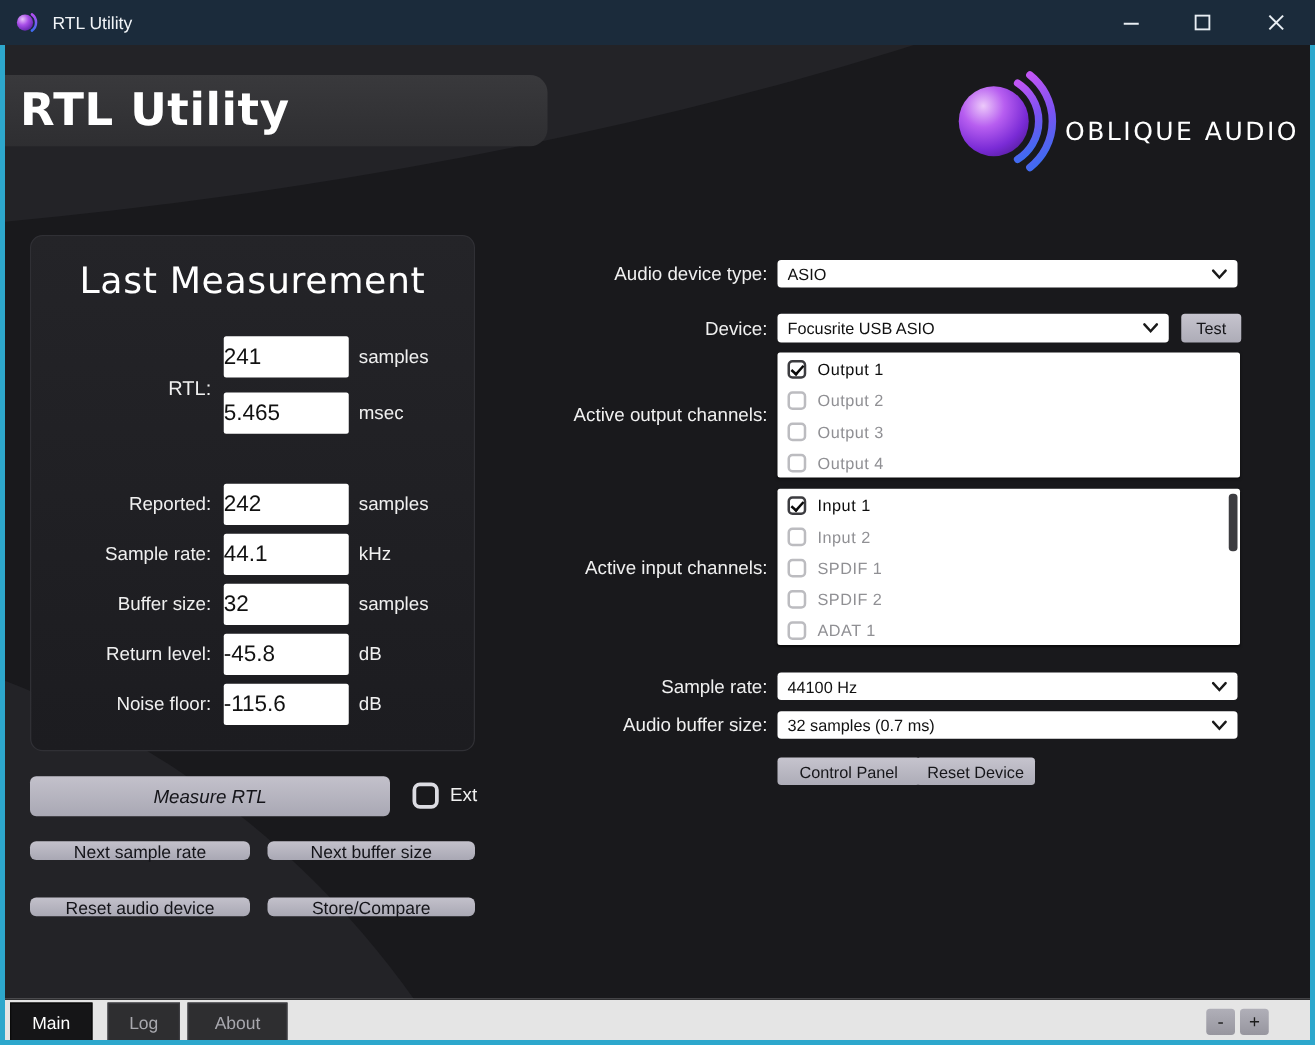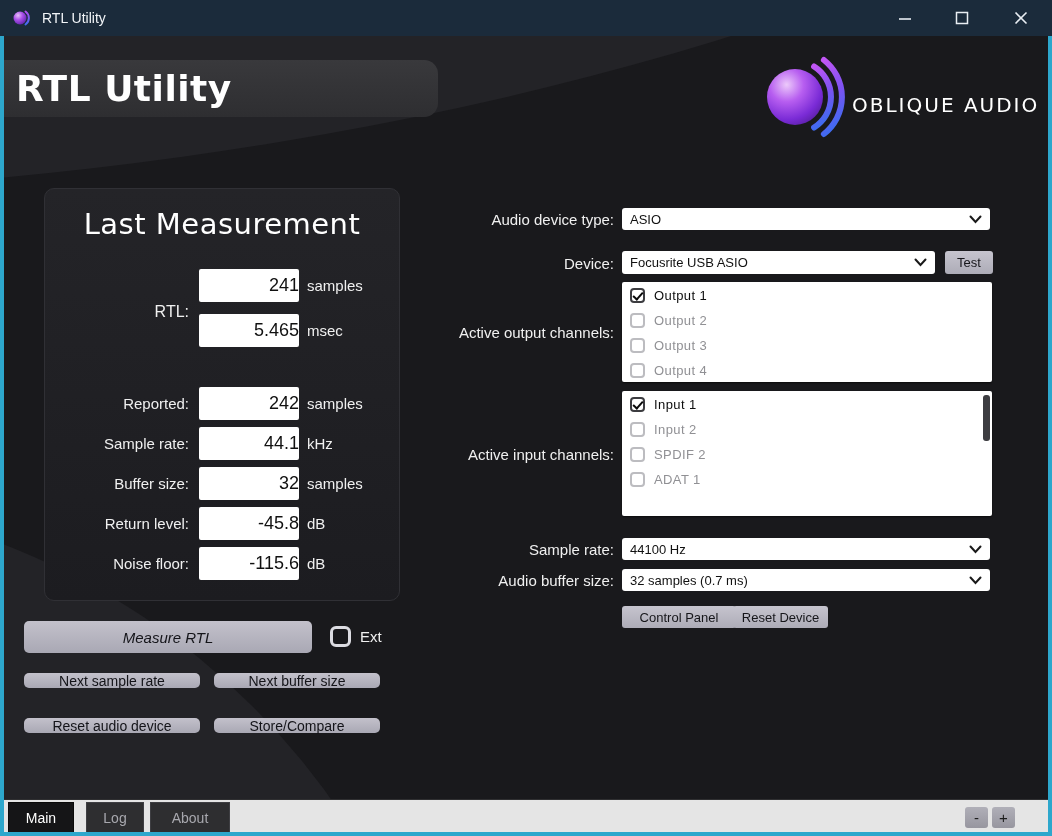--- a/index.html
+++ b/index.html
@@ -52,37 +52,37 @@
   .brand-text {
     position: absolute; left: 848px; top: 57px; z-index: 2;
     font-family: "DejaVu Sans", sans-serif; font-size: 20px; color: #fff;
     letter-spacing: 2px; white-space: nowrap;
   }
 
   
   .mpanel {
     position: absolute; left: 20px; top: 152px; width: 356px; height: 413px;
     background: linear-gradient(180deg, #242428, #1c1c20);
-    border: 1px solid #303035; border-radius: 10px; z-index: 2; margin-left: 20px;
+    border: 1px solid #303035; border-radius: 10px; z-index: 2;
   }
   .mpanel-title {
     position: absolute; top: 18px; left: 0; width: 100%; text-align: center;
     font-family: "DejaVu Sans", sans-serif; font-size: 29px; color: #fff; letter-spacing: 0.5px;
   }
   .mlabel {
     position: absolute; left: 8px; width: 136px; height: 33px; line-height: 33px;
     text-align: right; font-size: 15px; color: #f0f0f0; white-space: nowrap;
   }
   .munit {
     position: absolute; left: 262px; height: 33px; line-height: 33px;
     font-size: 15px; color: #f0f0f0; white-space: nowrap;
   }
   .field {
     position: absolute; left: 154px; width: 100px; height: 33px;
-    background: #fff; border: 0; border-radius: 2px; text-align: right;
+    background: #fff; border: 0; border-radius: 2px; text-align: left;
     font-family: "Liberation Sans", sans-serif; font-size: 18px; color: #111; padding: 0;
   }
   .rtl-label { position: absolute; left: 8px; top: 106px; width: 136px; height: 33px; line-height: 33px; text-align: right; font-size: 16px; color: #f0f0f0; }
 
   
   .btn {
     position: absolute; display: flex; align-items: center; justify-content: center;
     background: linear-gradient(180deg, #c3c1cb, #a9a8b4); color: #141419;
     border: 0; border-radius: 5px; font-family: "Liberation Sans", sans-serif;
     cursor: pointer; z-index: 2; padding: 0;
@@ -323,20 +323,24 @@
         <div class="channel-row checked">
           <span class="checkbox"></span>
           <span class="channel-label">Input 1</span>
         </div>
         <div class="channel-row">
           <span class="checkbox"></span>
           <span class="channel-label">Input 2</span>
         </div>
         <div class="channel-row">
           <span class="checkbox"></span>
+          <span class="channel-label">SPDIF 1</span>
+        </div>
+        <div class="channel-row">
+          <span class="checkbox"></span>
           <span class="channel-label">SPDIF 2</span>
         </div>
         <div class="channel-row">
           <span class="checkbox"></span>
           <span class="channel-label">ADAT 1</span>
         </div>
         <span class="scroll-thumb"></span>
       </div>
 
       <div class="rlabel" style="left:350px; top:505px; width:260px;">Sample rate:</div>

